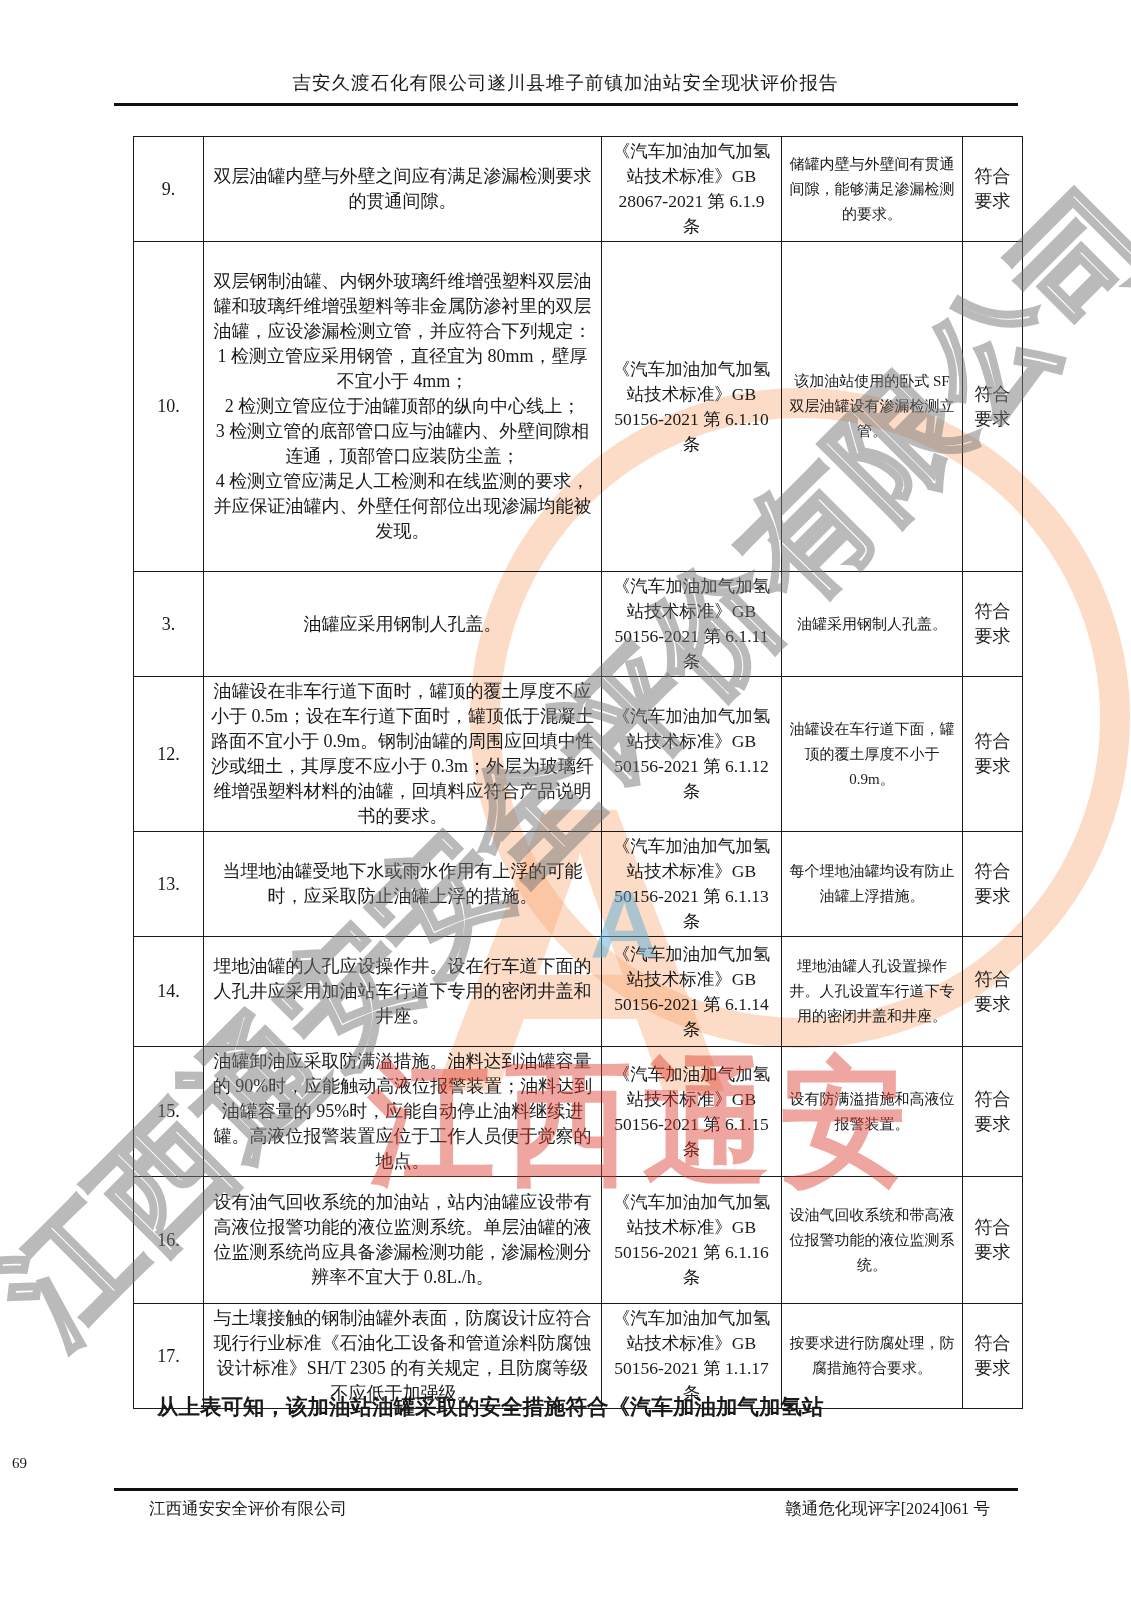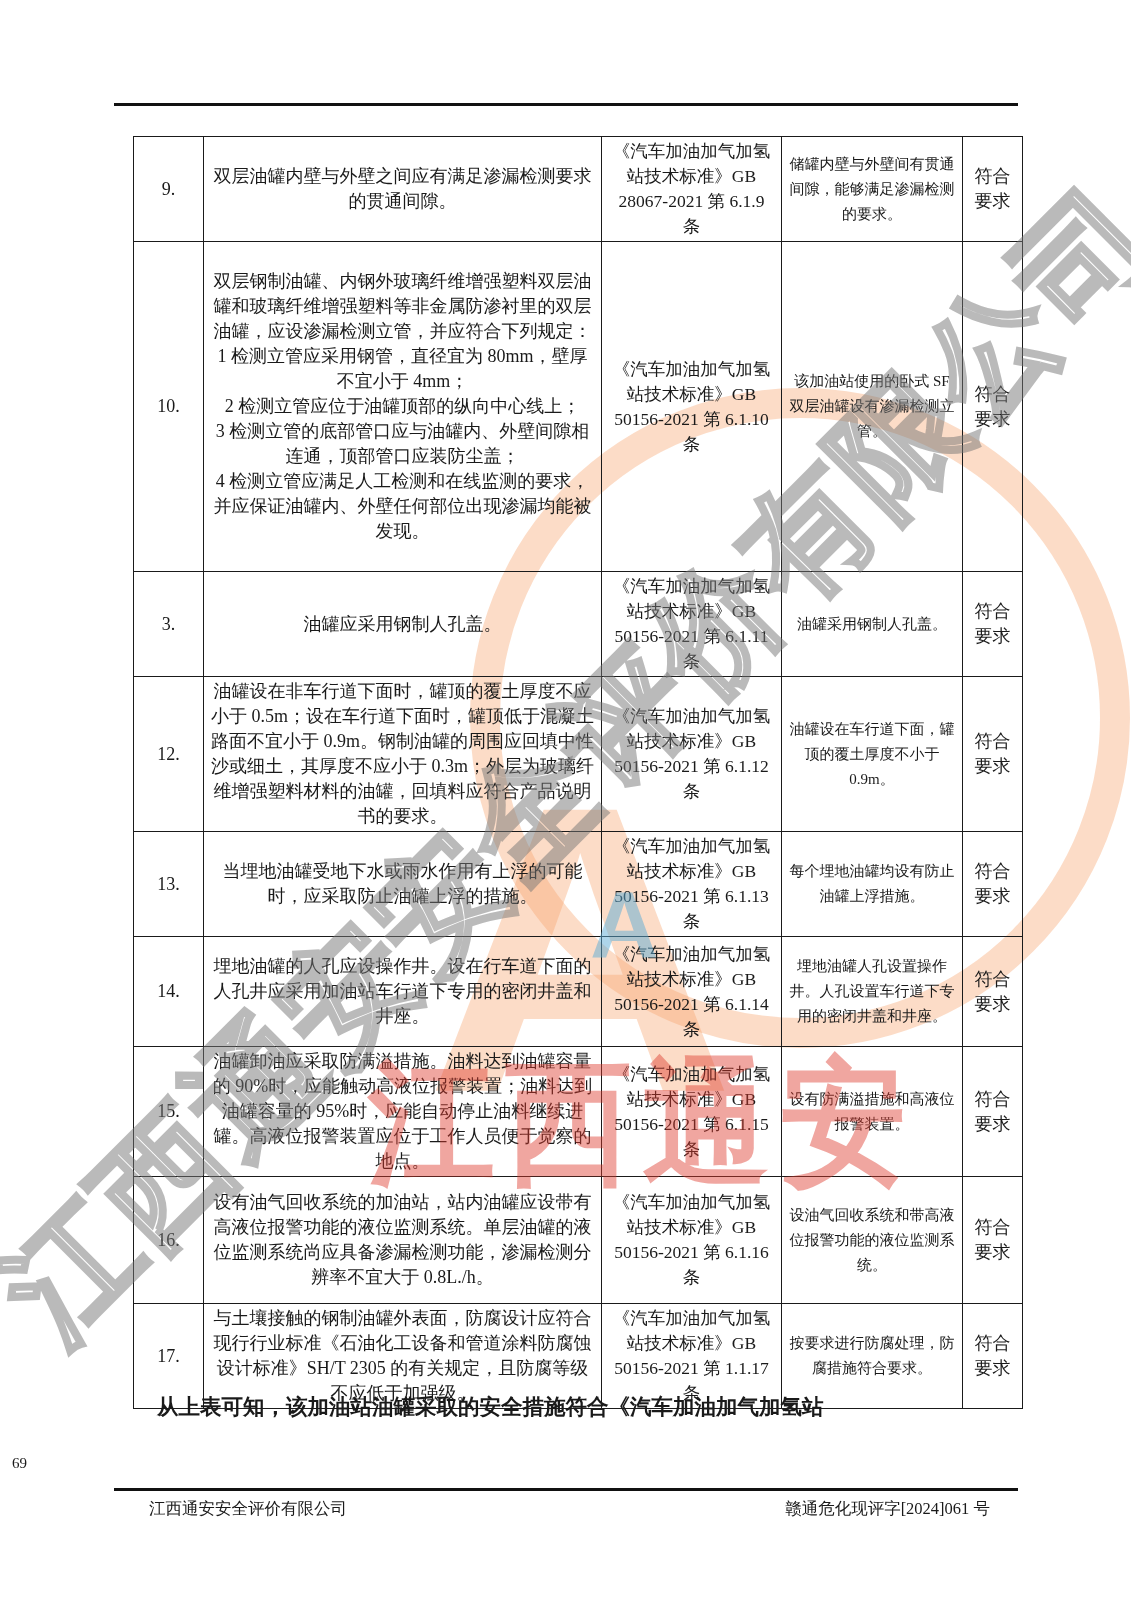--- a/index.html
+++ b/index.html
@@ -114,20 +114,21 @@
 
 <div class="page">
 
   <div class="wm-under">
     <div class="wm-ring"></div>
     <div class="wm-big-a">A</div>
   </div>
 
   <div class="content-layer">
 
+    <div class="doc-title">吉安久渡石化有限公司遂川县堆子前镇加油站安全现状评价报告</div>
     <div class="header-rule"></div>
 
     <table class="comp-table">
       <colgroup>
         <col class="c-no">
           <col class="c-req">
           <col class="c-std">
           <col class="c-act">
           <col class="c-sta">
       </colgroup>

